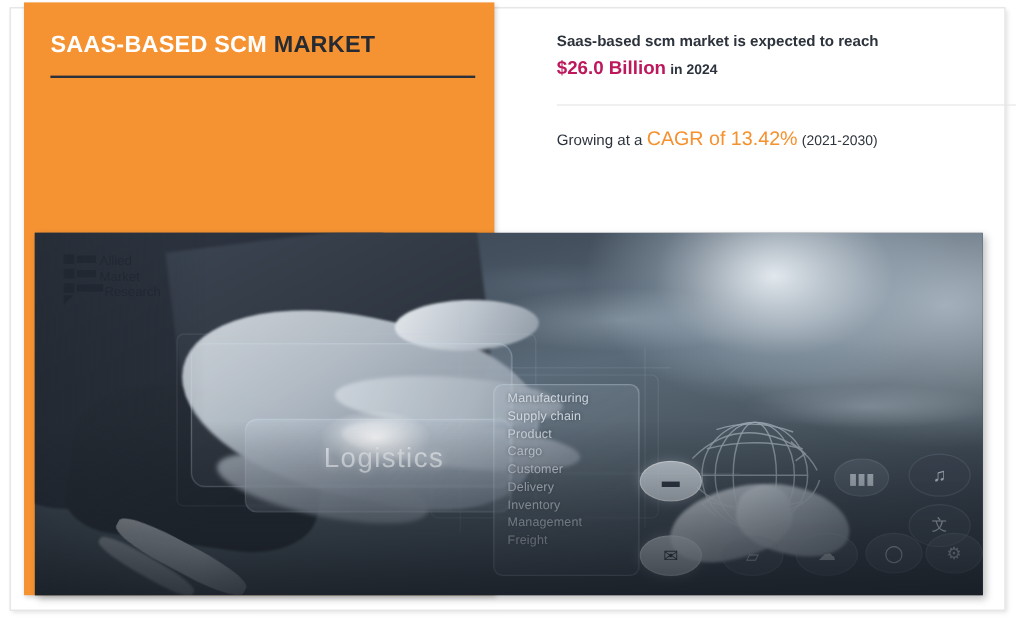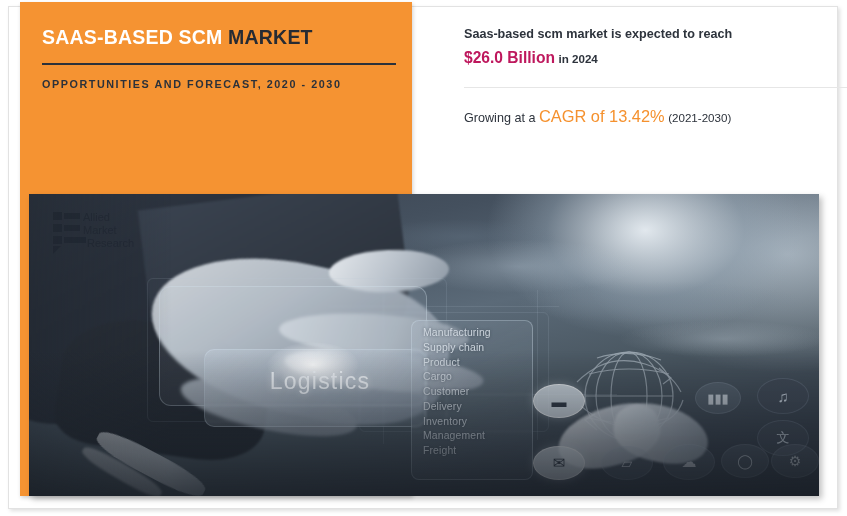--- a/index.html
+++ b/index.html
@@ -426,21 +426,20 @@
 <div id="page">
   <div id="page-card"></div>
 
   <div id="orange-panel">
     <div id="title-block">
       <div class="hero-title">
         <span class="w">SAAS-BASED SCM</span>
         <span class="d">MARKET</span>
       </div>
       <div id="title-rule"></div>
-      <div id="hero-sub">OPPORTUNITIES AND FORECAST, 2020 - 2030</div>
     </div>
   </div>
 
   <div id="stats">
     <div class="stat-line">
       <span>Saas-based scm market is expected to reach</span>
       <br>
       <span class="accent">$26.0 Billion</span>
       <span class="small">in 2024</span>
     </div>

